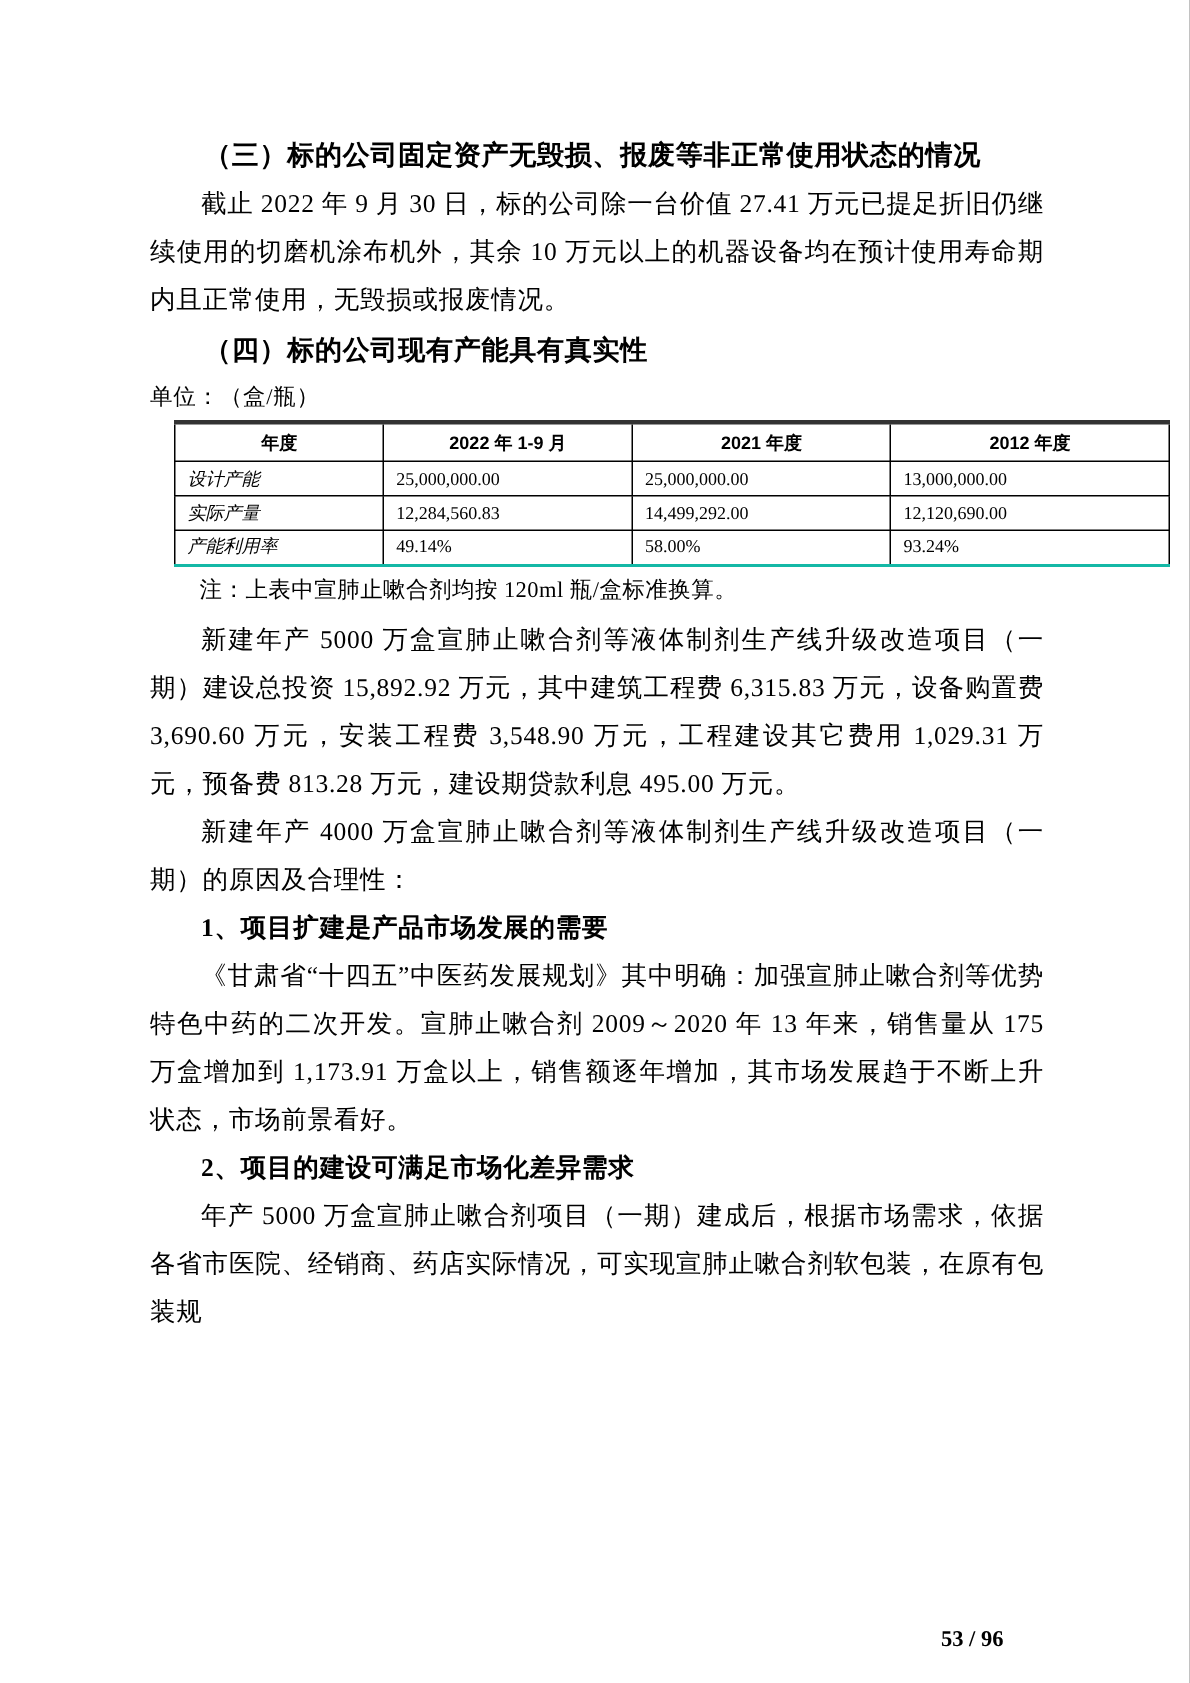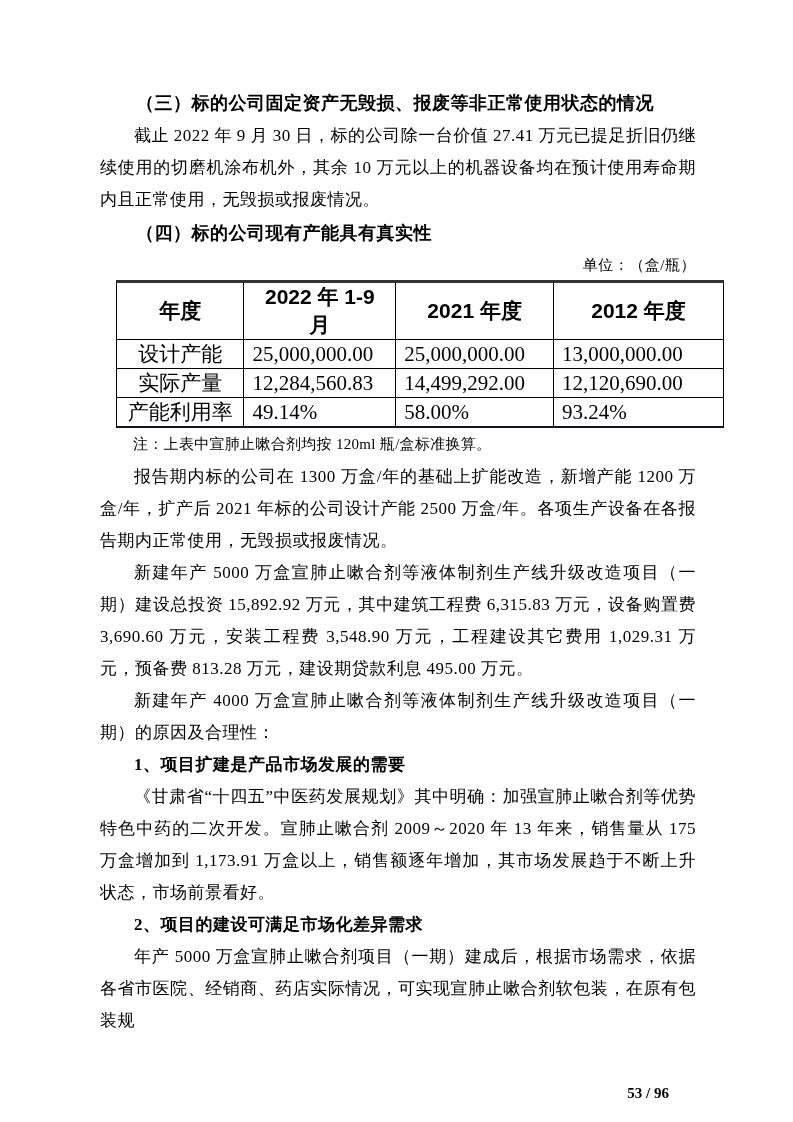--- a/index.html
+++ b/index.html
@@ -34,49 +34,49 @@
   .sub-heading {
     font-size: 17px;
     line-height: 32px;
     text-indent: 2em;
     letter-spacing: 0.5px;
     font-weight: bold;
   }
   .unit-label {
     font-size: 15px;
     line-height: 30px;
-    text-align: right;
+    text-align: left;
     letter-spacing: 0.5px;
   }
   table.capacity {
-    width: 608px;
+    width: 664px;
     margin-left: 16px;
     border-collapse: collapse;
     table-layout: fixed;
-    font-size: 21px;
+    font-size: 12px;
   }
   table.capacity col.c1 { width: 21%; }
   table.capacity col.c2 { width: 25%; }
   table.capacity col.c3 { width: 26%; }
   table.capacity col.c4 { width: 28%; }
   table.capacity th, table.capacity td {
     border: 1px solid #000;
     padding: 0 8px;
     height: 23px;
     vertical-align: middle;
   }
   table.capacity tr.head th {
     border-top: 3px solid #333;
     font-family: "Liberation Sans", "DejaVu Sans", sans-serif;
     font-weight: bold;
     text-align: center;
     height: 26px;
   }
-  table.capacity tr:last-child td { border-bottom: 2px solid #0f172a; }
-  table.capacity td.label { text-align: center; }
+  table.capacity tr:last-child td { border-bottom: 2px solid #14b8a6; }
+  table.capacity td.label { text-align: left; font-style: italic; }
   table.capacity td.num { text-align: left; }
   .note {
     font-size: 15px;
     line-height: 33px;
     text-indent: 2.2em;
     letter-spacing: 0.3px;
   }
   .page-number {
     position: absolute;
     top: 1084px;
@@ -127,21 +127,20 @@
       <tr>
         <td class="label">产能利用率</td>
         <td class="num">49.14%</td>
         <td class="num">58.00%</td>
         <td class="num">93.24%</td>
       </tr>
     </tbody>
   </table>
 
   <div class="note">注：上表中宣肺止嗽合剂均按 120ml 瓶/盒标准换算。</div>
-  <p class="body-text">报告期内标的公司在 1300 万盒/年的基础上扩能改造，新增产能 1200 万盒/年，扩产后 2021 年标的公司设计产能 2500 万盒/年。各项生产设备在各报告期内正常使用，无毁损或报废情况。</p>
 
   <p class="body-text">新建年产 5000 万盒宣肺止嗽合剂等液体制剂生产线升级改造项目（一期）建设总投资 15,892.92 万元，其中建筑工程费 6,315.83 万元，设备购置费 3,690.60 万元，安装工程费 3,548.90 万元，工程建设其它费用 1,029.31 万元，预备费 813.28 万元，建设期贷款利息 495.00 万元。</p>
   <p class="body-text">新建年产 4000 万盒宣肺止嗽合剂等液体制剂生产线升级改造项目（一期）的原因及合理性：</p>
 
   <div class="sub-heading">1、项目扩建是产品市场发展的需要</div>
   <p class="body-text">《甘肃省“十四五”中医药发展规划》其中明确：加强宣肺止嗽合剂等优势特色中药的二次开发。宣肺止嗽合剂 2009～2020 年 13 年来，销售量从 175 万盒增加到 1,173.91 万盒以上，销售额逐年增加，其市场发展趋于不断上升状态，市场前景看好。</p>
 
   <div class="sub-heading">2、项目的建设可满足市场化差异需求</div>
   <p class="body-text">年产 5000 万盒宣肺止嗽合剂项目（一期）建成后，根据市场需求，依据各省市医院、经销商、药店实际情况，可实现宣肺止嗽合剂软包装，在原有包装规</p>
 

